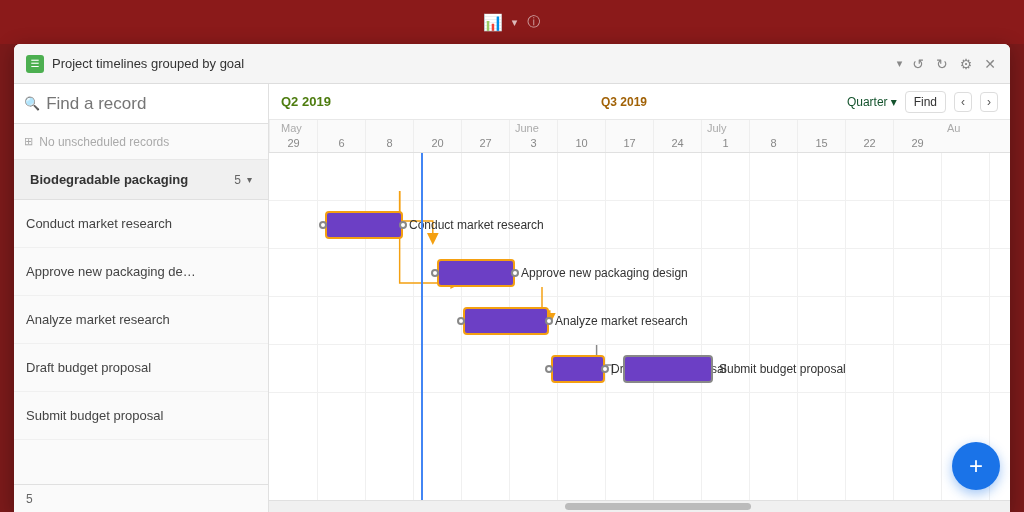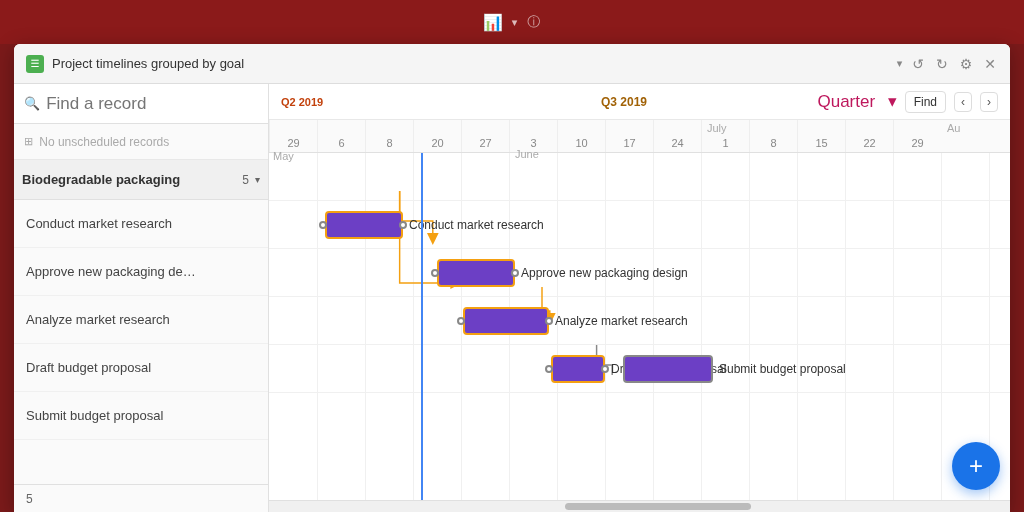--- a/index.html
+++ b/index.html
@@ -132,21 +132,21 @@
       padding: 0 10px;
       gap: 6px;
       color: #aaa;
       font-size: 12px;
       border-bottom: 1px solid #e8e8e8;
     }
     .group-header {
       height: 40px;
       display: flex;
       align-items: center;
-      padding: 0 8px;
+      padding: 0 16px;
       gap: 6px;
       border-bottom: 1px solid #e0e0e0;
       background: #f0f0f0;
     }
     .group-name {
       font-size: 13px; font-weight: 600; color: #333; flex: 1;
     }
     .group-count {
       font-size: 12px; color: #666;
     }
@@ -187,41 +187,41 @@
     }
     .gantt-top-row {
       height: 36px;
       display: flex;
       align-items: center;
       padding: 0 12px;
       border-bottom: 1px solid #e8e8e8;
       background: white;
     }
     .quarter-label {
-      font-size: 11px;
+      font-size: 13px;
       font-weight: 600;
-      color: #c2410c;
+      color: #4d7c0f;
     }
     .q2-label { flex: 0 0 320px; }
     .q3-label { flex: 0 0 200px; }
     .gantt-nav {
       display: flex; align-items: center; gap: 8px; margin-left: auto;
     }
     .nav-btn {
       font-size: 12px; color: #555; cursor: pointer; padding: 2px 6px;
       border: 1px solid #ddd; border-radius: 4px;
     }
     .today-btn {
       font-size: 12px; font-weight: 500; color: #333;
       padding: 3px 8px; border: 1px solid #ddd; border-radius: 4px;
       cursor: pointer;
     }
     .quarter-dropdown {
-      font-size: 17px; color: #be185d; cursor: pointer;
-      display: flex; align-items: center; gap: 13px;
+      font-size: 12px; color: #14532d; cursor: pointer;
+      display: flex; align-items: center; gap: 3px;
     }
     .gantt-dates-row {
       height: 28px;
       display: flex;
       align-items: center;
       background: #fafafa;
       position: relative;
     }
     .date-cell {
       width: 48px;
@@ -420,28 +420,28 @@
               <span>▾</span>
             </div>
             <div class="today-btn">Find</div>
             <div class="nav-btn">‹</div>
             <div class="nav-btn">›</div>
           </div>
         </div>
 
         <div class="gantt-dates-row" style="height:32px;">
 
-          <span style="position:absolute;left:4px;top:2px;font-size:11px;color:#aaa;font-weight:500;margin-top:28px;">May</span>
+          <span style="position:absolute;left:12px;top:2px;font-size:11px;color:#aaa;font-weight:500;">May</span>
           <div class="date-cell" style="margin-left:0;">29</div>
           <div class="date-cell">6</div>
           <div class="date-cell">8</div>
           <div class="date-cell">20</div>
           <div class="date-cell">27</div>
 
-          <span style="position:absolute;left:246px;top:2px;font-size:11px;color:#aaa;font-weight:500;margin-top:26px;">June</span>
+          <span style="position:absolute;left:246px;top:2px;font-size:11px;color:#aaa;font-weight:500;">June</span>
           <div class="date-cell">3</div>
           <div class="date-cell">10</div>
           <div class="date-cell">17</div>
           <div class="date-cell">24</div>
 
           <span style="position:absolute;left:438px;top:2px;font-size:11px;color:#aaa;font-weight:500;">July</span>
           <div class="date-cell">1</div>
           <div class="date-cell">8</div>
           <div class="date-cell">15</div>
           <div class="date-cell">22</div>

